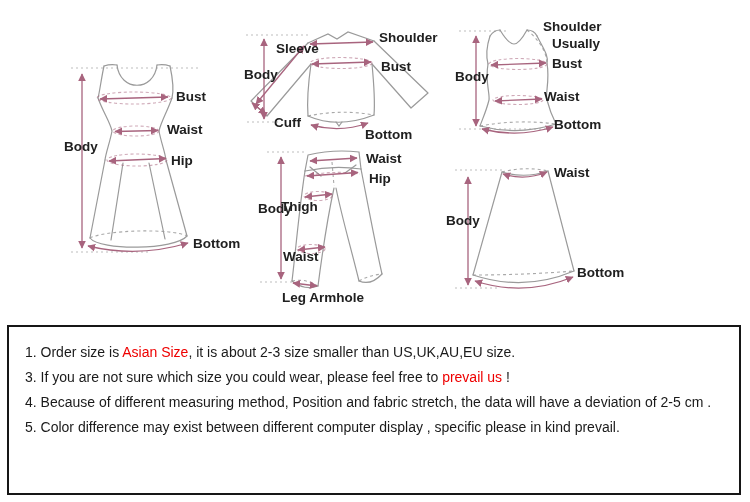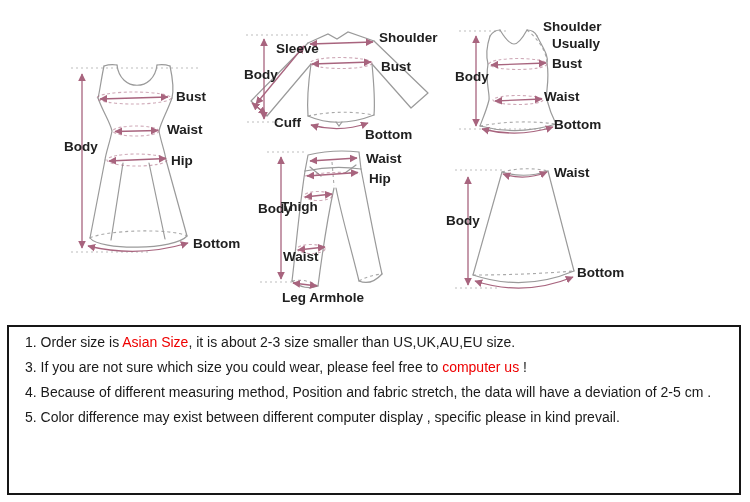--- a/index.html
+++ b/index.html
@@ -21,21 +21,21 @@
   .pd{stroke:var(--measure-pink);fill:none;stroke-width:1.1;stroke-dasharray:3,2.5;opacity:.55;}
   .dot{stroke:#bdbdbd;fill:none;stroke-width:1;stroke-dasharray:2,3;}
   .mk{fill:var(--measure-pink);}
   .lbl{
     position:absolute;font-weight:700;font-size:13.5px;line-height:14px;
     color:var(--label-text);white-space:nowrap;
   }
   .notes-box{
     position:absolute;left:7px;top:325px;width:734px;height:170px;
     box-sizing:border-box;border:2px solid #161616;background:#fff;
-    padding:7px 6px 0 16px;overflow:hidden;
+    padding:17px 6px 0 16px;overflow:hidden;
   }
   .note{
     margin:0 0 9px 0;font-size:14px;line-height:16px;color:#1a1a1a;white-space:nowrap;
   }
   .red{color:var(--accent-red);}
 </style>
 </head>
 <body>
 
 <div class="canvas">
@@ -180,18 +180,18 @@
   <div class="lbl" style="left:455px;top:70px">Body</div>
   <div class="lbl" style="left:544px;top:90px">Waist</div>
   <div class="lbl" style="left:554px;top:118px">Bottom</div>
 
   <div class="lbl" style="left:554px;top:166px">Waist</div>
   <div class="lbl" style="left:446px;top:214px">Body</div>
   <div class="lbl" style="left:577px;top:266px">Bottom</div>
 
   <div class="notes-box">
     <p class="note"><span>1. Order size is </span><span class="red">Asian Size</span><span>, it is about 2-3 size smaller than US,UK,AU,EU size.</span></p>
-    <p class="note"><span>3. If you are not sure which size you could wear, please feel free to </span><span class="red">computer us</span><span> !</span></p>
+    <p class="note"><span>3. If you are not sure which size you could wear, please feel free to </span><span class="red">prevail us</span><span> !</span></p>
     <p class="note"><span>4. Because of different measuring method, Position and fabric stretch, the data will have a deviation of 2-5 cm .</span></p>
     <p class="note"><span>5. Color difference may exist between different computer display , specific please in kind prevail.</span></p>
   </div>
 
 </div>
 
 </body></html>

